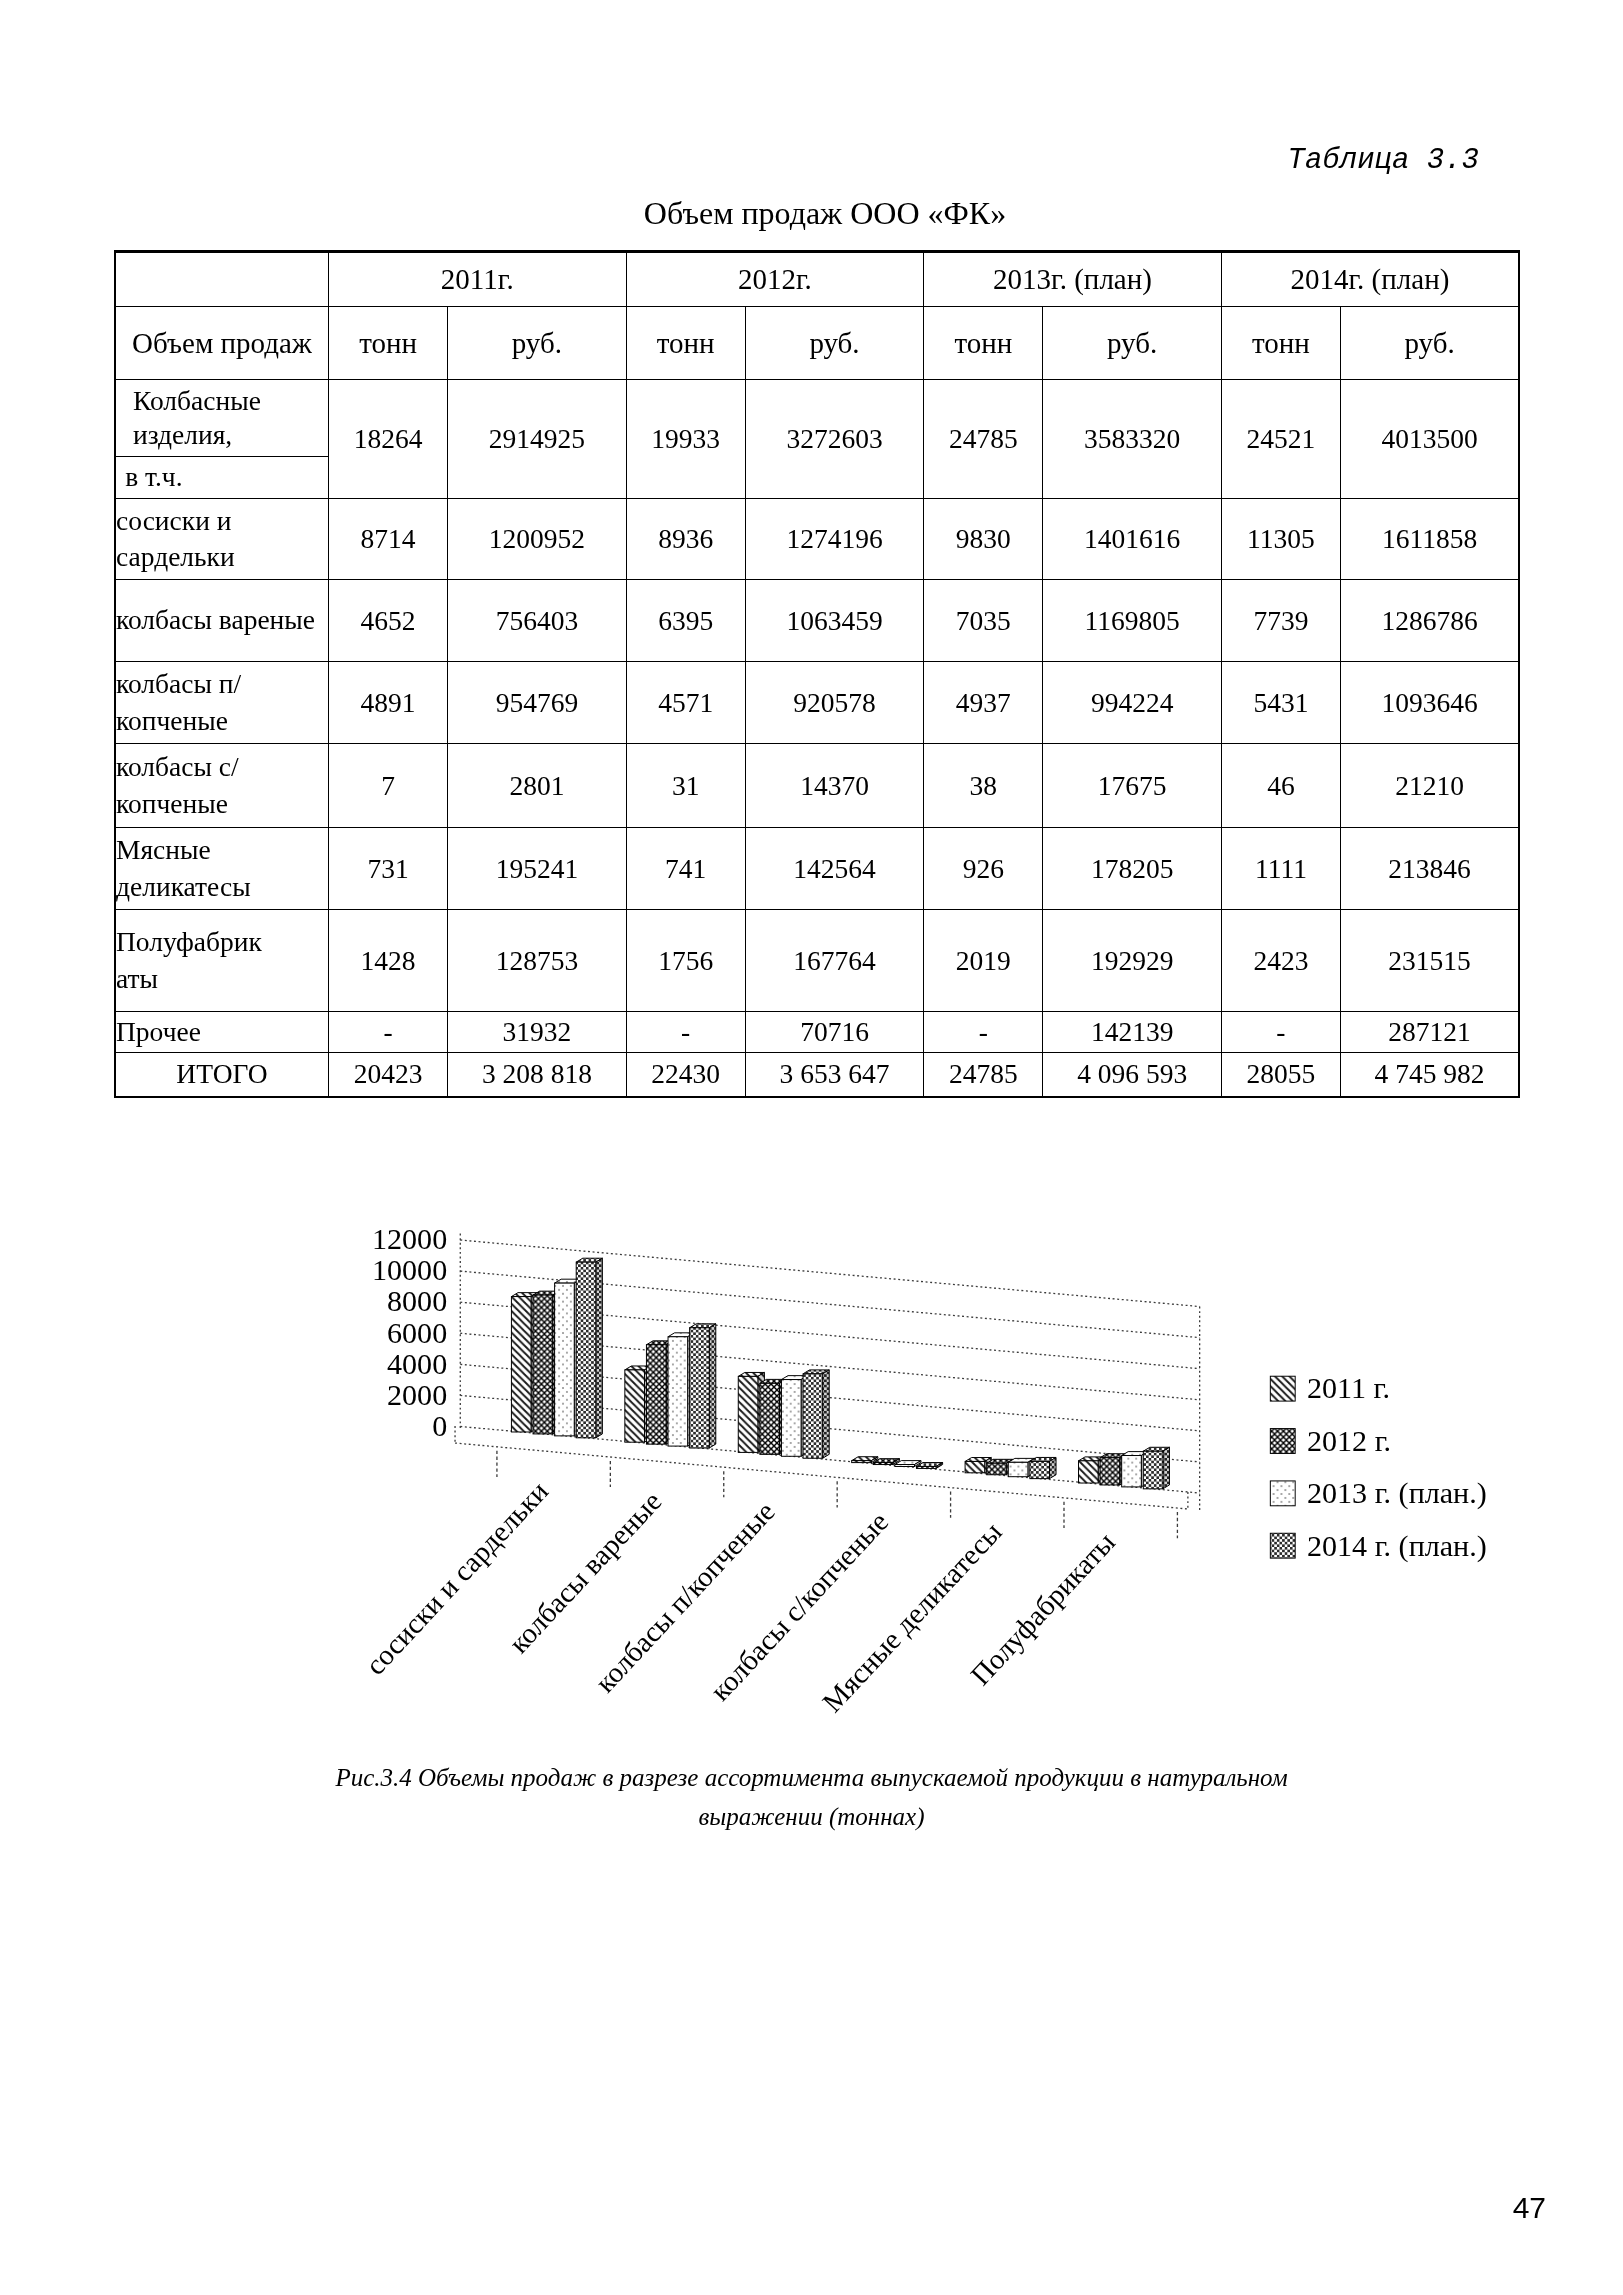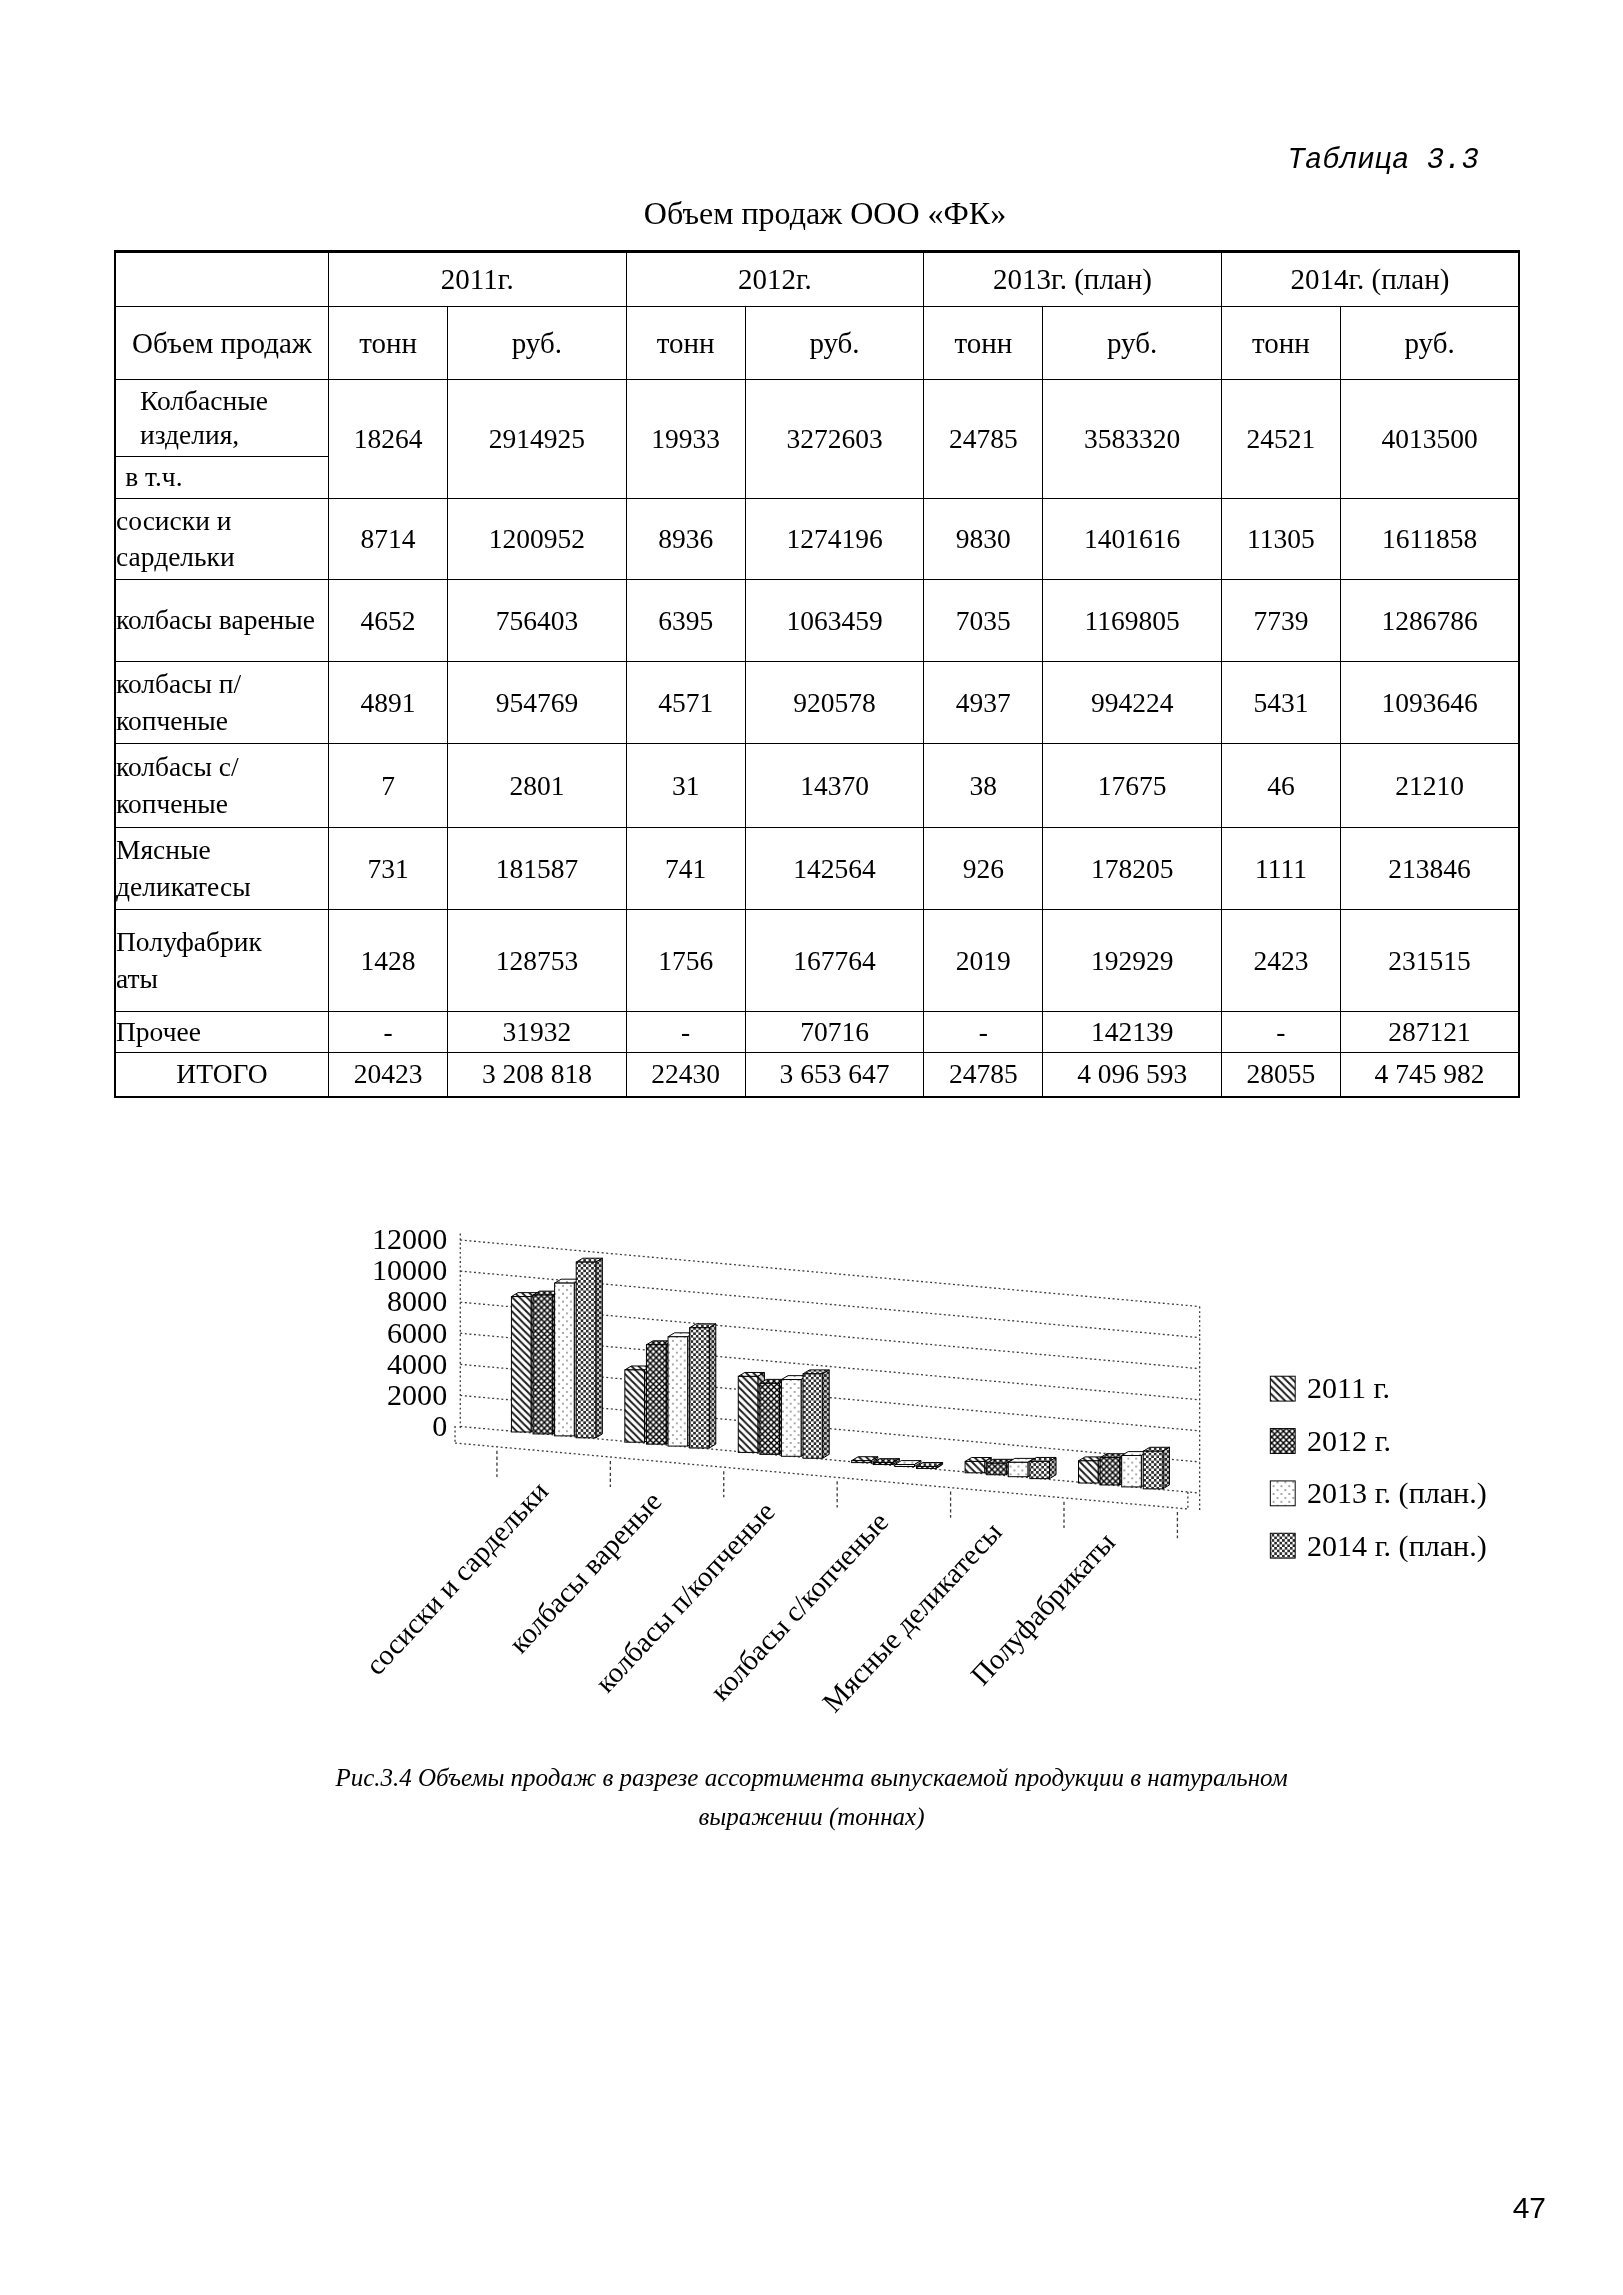--- a/index.html
+++ b/index.html
@@ -13,21 +13,21 @@
               width:1406px;font-size:27.5px;border:2px solid #000;border-top:3.9px solid #000;}
   table.sales th,table.sales td{border:1.3px solid #000;font-weight:normal;padding:0;}
   table.sales thead th{text-align:center;vertical-align:middle;font-size:29px;}
   tr.years{height:55px;}
   tr.units{height:73px;}
   td.val{text-align:center;vertical-align:middle;}
   .lbl{text-align:left;vertical-align:middle;padding:2.6px 6.5px 2.6px 9.2px;line-height:1.32;}
   th.corner{text-align:left;vertical-align:middle;padding:2.6px 6.5px 2.6px 9.2px;line-height:1.32;font-size:27.5px;}
   td.lbl.split{padding:0;}
   .split .p1{box-sizing:border-box;height:77px;border-bottom:1.3px solid #000;
-             display:flex;align-items:center;padding-left:24px;line-height:1.25;}
+             display:flex;align-items:center;padding-left:17px;line-height:1.25;}
   .split .p2{box-sizing:border-box;height:41px;display:flex;align-items:center;padding-left:9.2px;}
   td.lbl.total-lbl{text-align:center;padding-left:0;}
 
   .chart-svg{position:absolute;left:281px;top:1191px;}
   .chart-svg text{font-family:"Liberation Serif","DejaVu Serif",serif;fill:#000;}
   .grid{stroke:#3c3c3c;stroke-width:2;stroke-dasharray:3 4;fill:none;}
   .tick{stroke:#3c3c3c;stroke-width:2;stroke-dasharray:5 4;}
   .bar{stroke:#000;stroke-width:1.5;}
   .ytick{font-size:46px;}
   .cat{font-size:44px;}
@@ -133,21 +133,21 @@
           <td class="val">31</td>
           <td class="val">14370</td>
           <td class="val">38</td>
           <td class="val">17675</td>
           <td class="val">46</td>
           <td class="val">21210</td>
         </tr>
         <tr style="height: 82px;">
           <td class="lbl">Мясные деликатесы</td>
           <td class="val">731</td>
-          <td class="val">181587</td>
+          <td class="val">195241</td>
           <td class="val">741</td>
           <td class="val">142564</td>
           <td class="val">926</td>
           <td class="val">178205</td>
           <td class="val">1111</td>
           <td class="val">213846</td>
         </tr>
         <tr style="height: 102px;">
           <td class="lbl">Полуфабрик<br>аты</td>
           <td class="val">1428</td>

